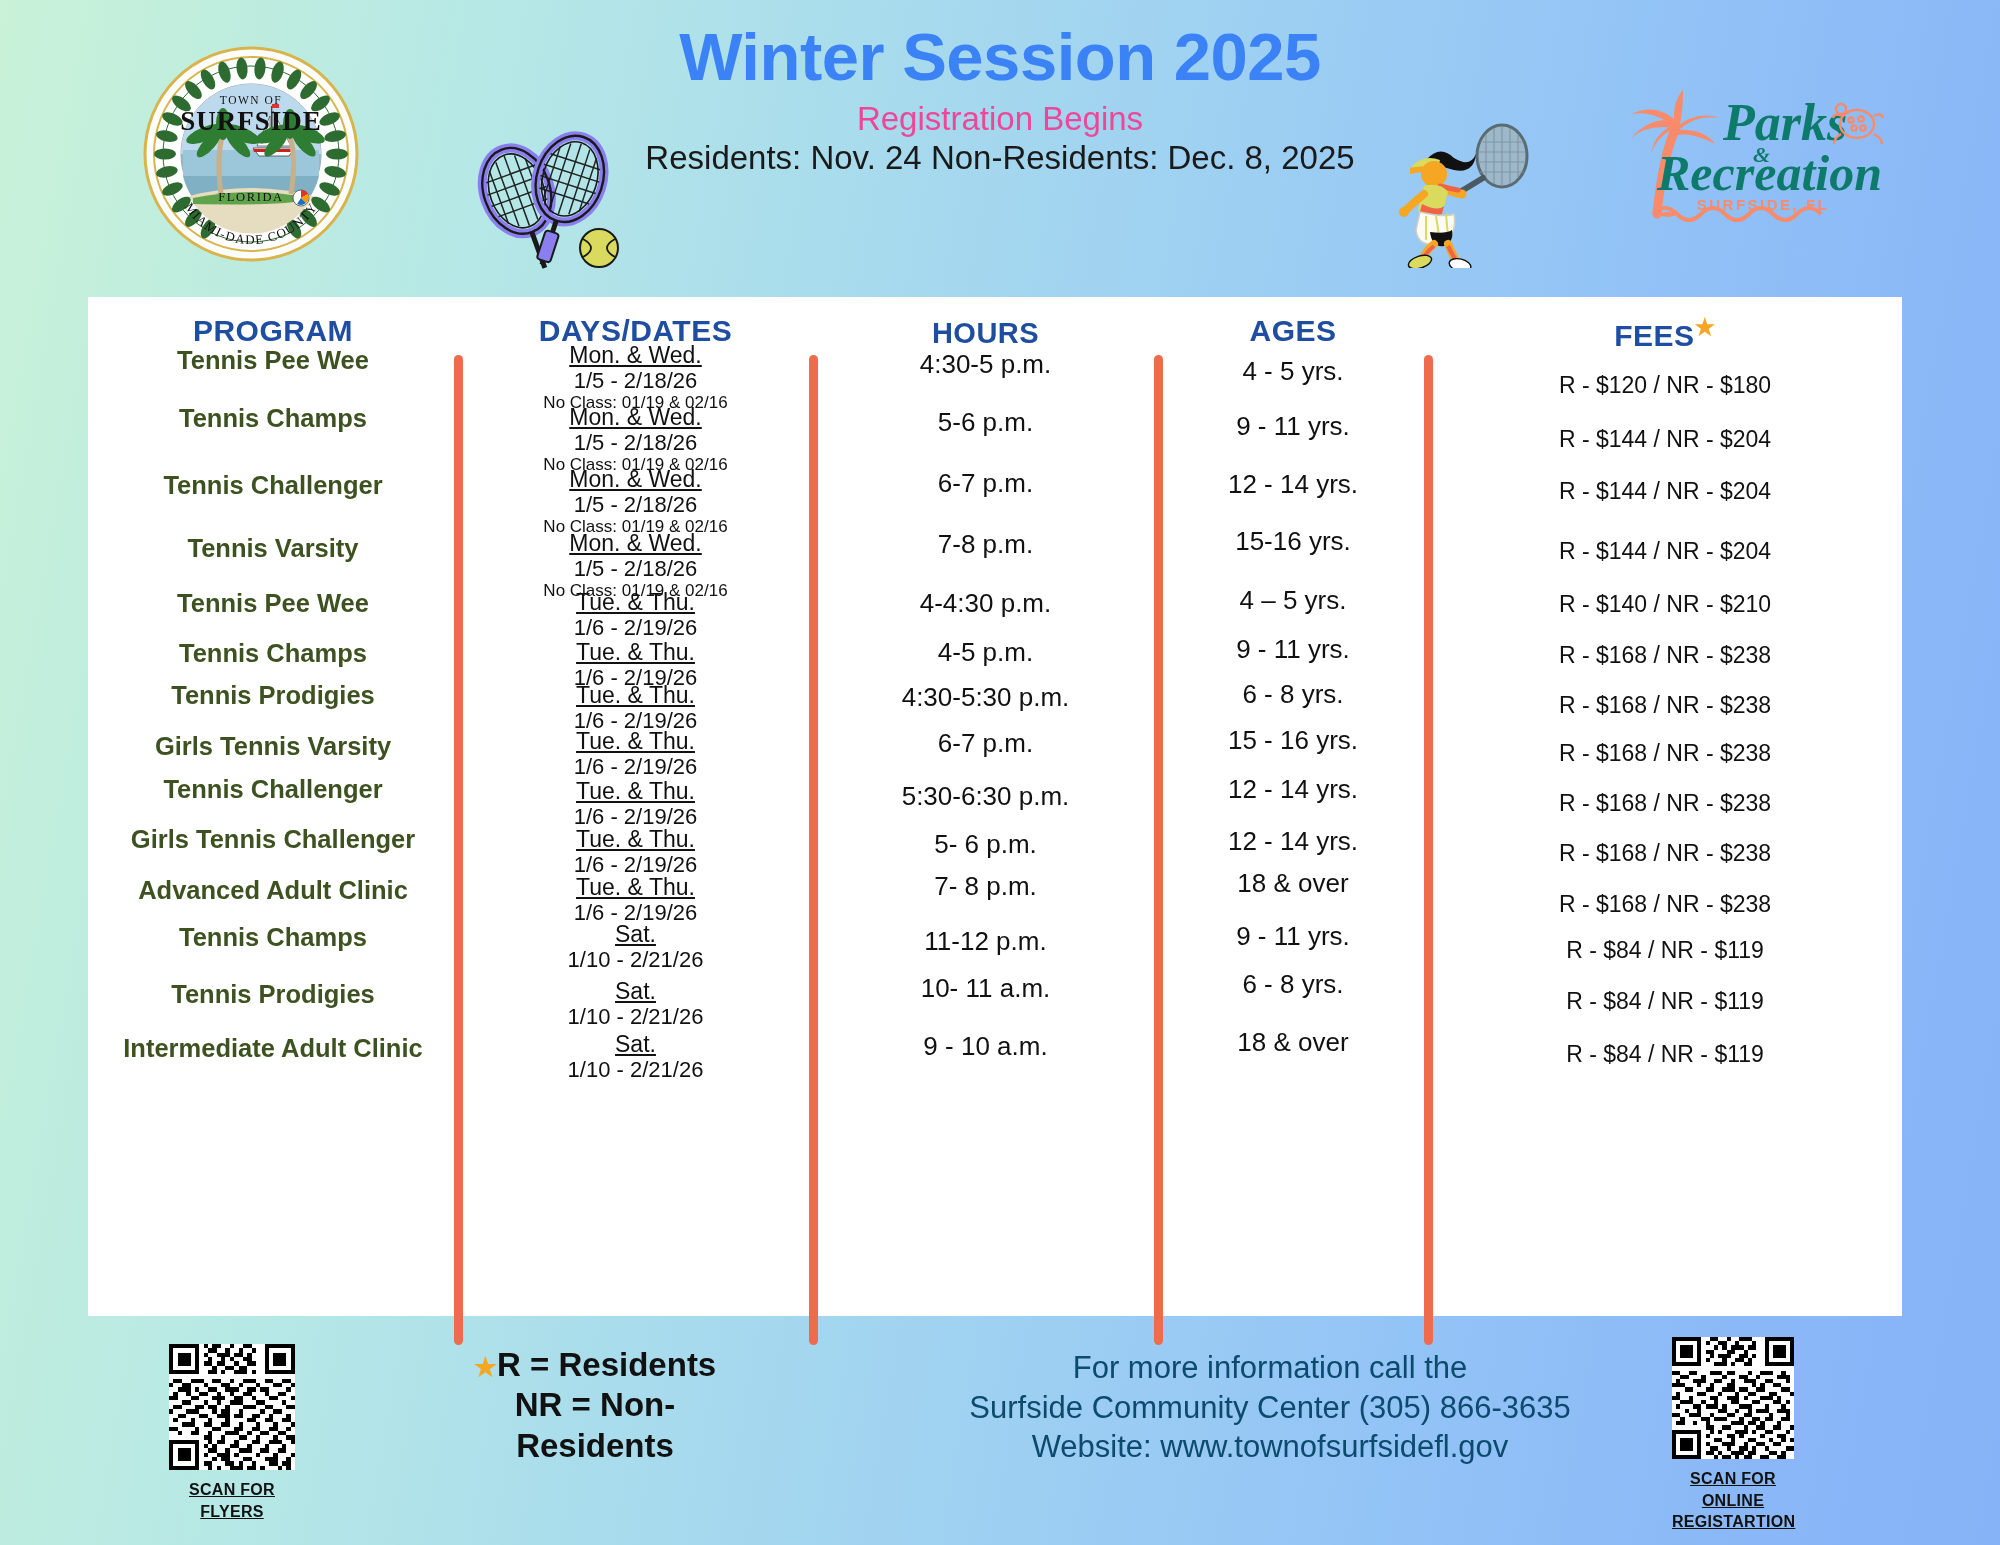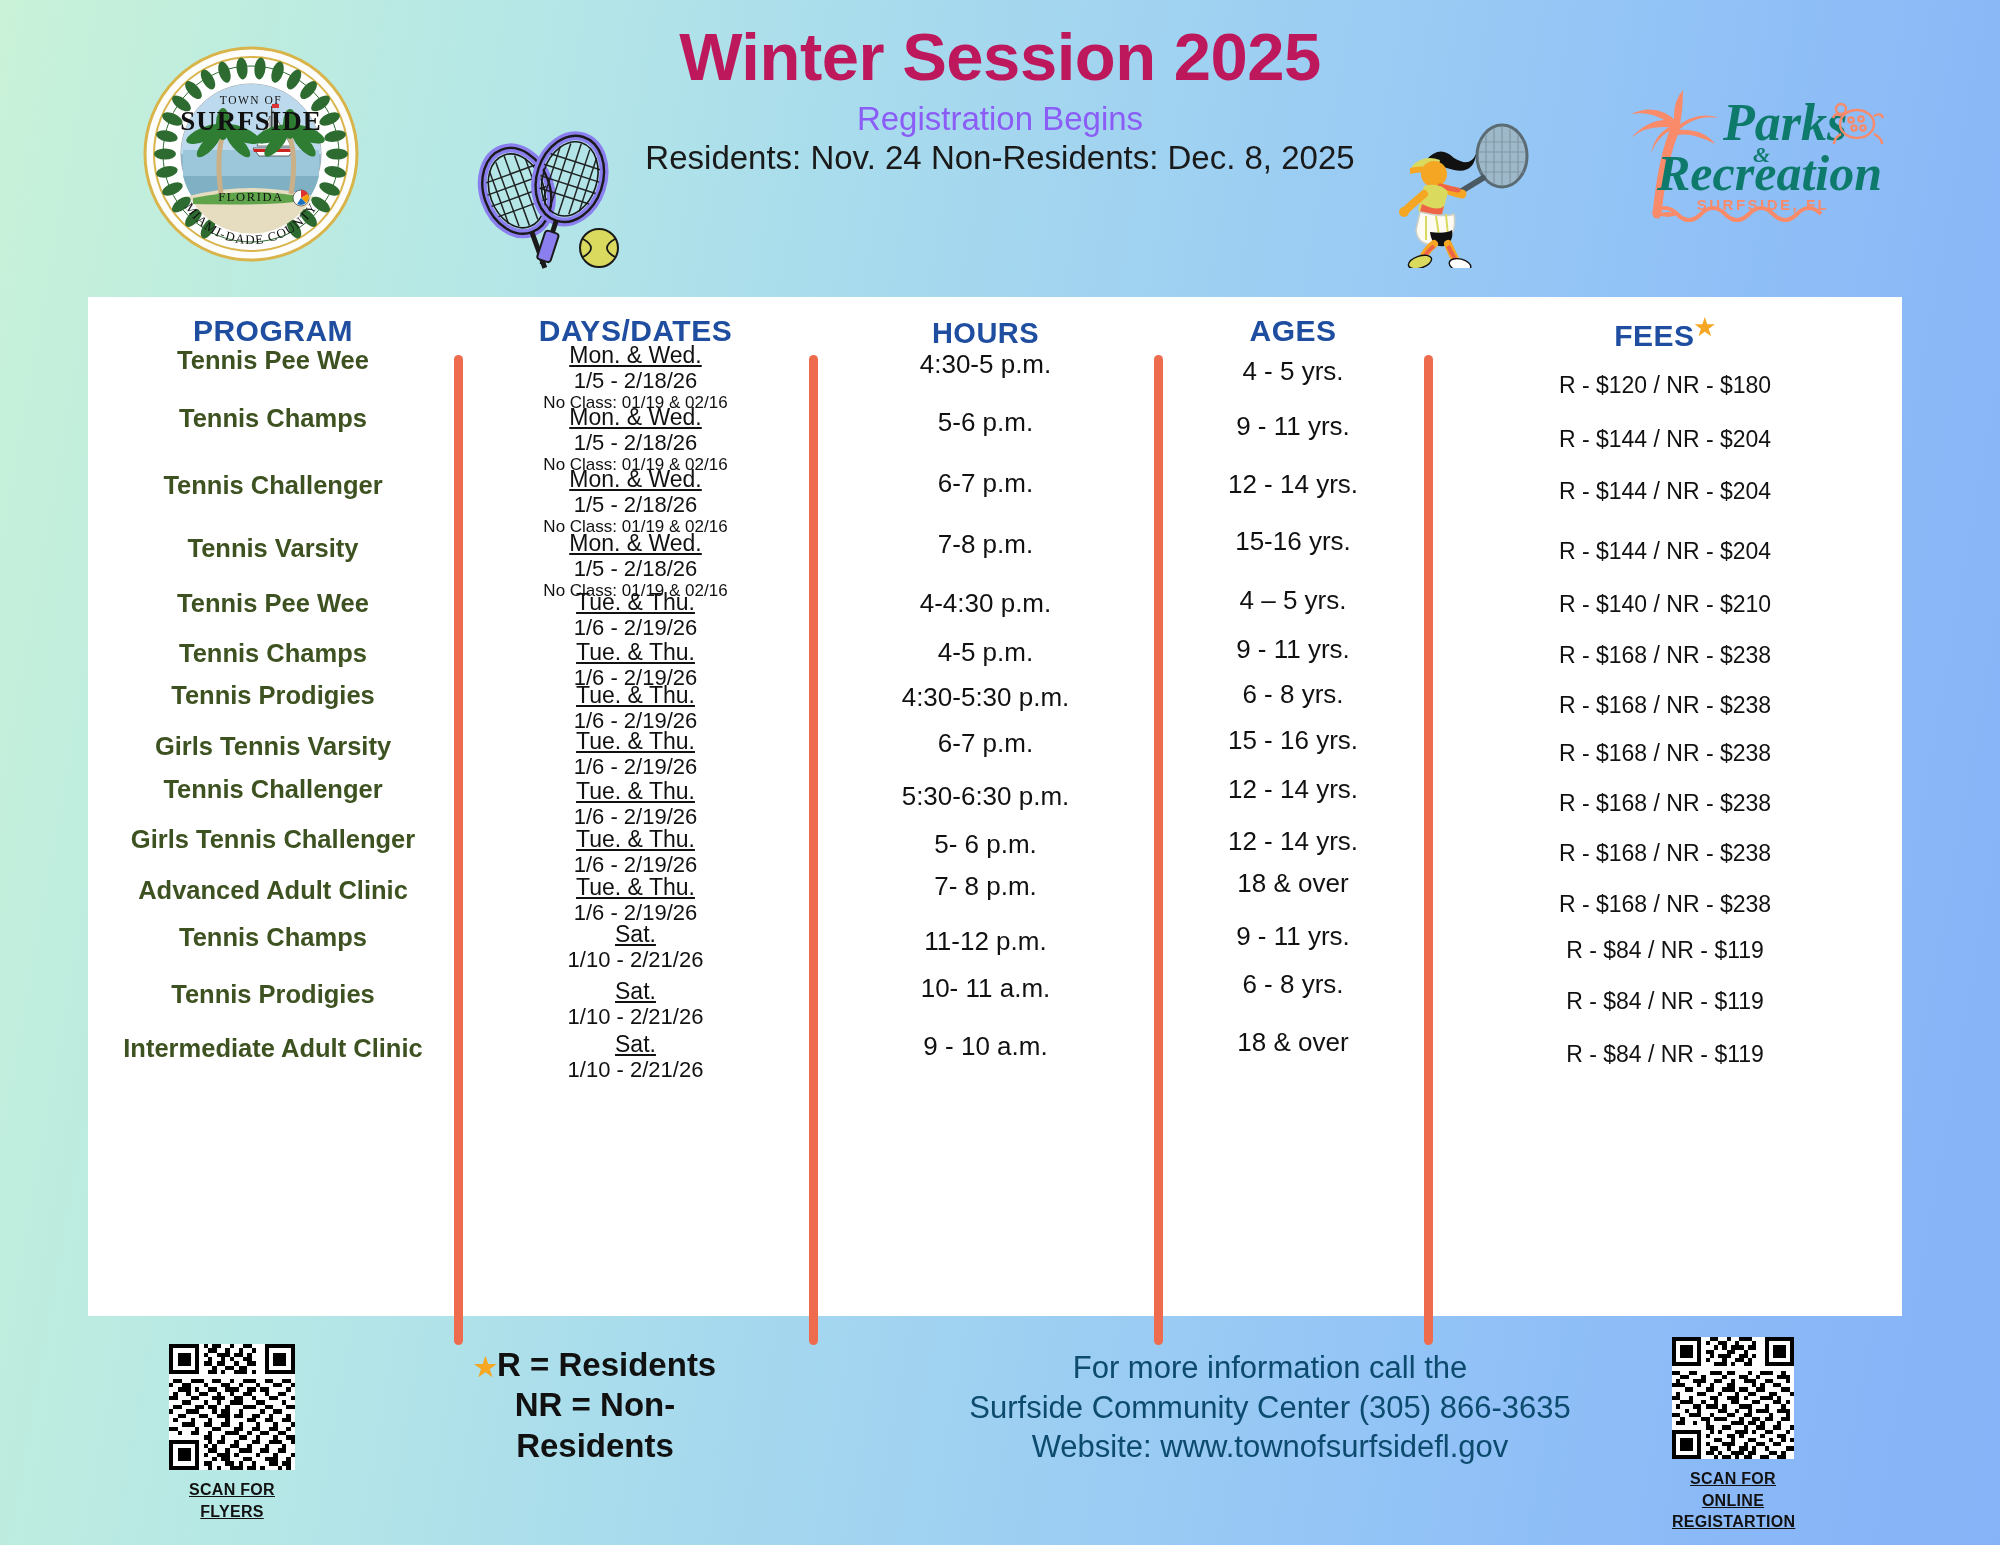--- a/index.html
+++ b/index.html
@@ -11,24 +11,24 @@
     overflow: hidden;
   }
 
   
   .header { position:absolute; left:0; top:0; width:2000px; height:300px; }
 
   .seal { position:absolute; left:143px; top:46px; width:216px; height:216px; }
 
   .title-block { position:absolute; left:500px; top:22px; width:1000px; text-align:center; }
   .main-title {
-    font-size: 67px; font-weight: 700; color:#be185d; letter-spacing:-0.5px;
+    font-size: 67px; font-weight: 700; color:#3b82f6; letter-spacing:-0.5px;
     line-height: 1.05;
   }
-  .sub1 { font-size:33px; color:#8b5cf6; margin-top:8px; line-height:1.18; }
+  .sub1 { font-size:33px; color:#ec4899; margin-top:8px; line-height:1.18; }
   .sub2 { font-size:33px; color:#1a1a1a; line-height:1.18; white-space:nowrap;}
   .programs-title {
     font-size:58px; font-weight:700; color:#1a1a1a; margin-top:22px; letter-spacing:0.5px;
   }
 
   .rackets { position:absolute; left:465px; top:120px; width:165px; height:160px; }
   .player  { position:absolute; left:1390px; top:108px; width:160px; height:160px; }
 
   .parks-logo { position:absolute; left:1595px; top:62px; width:320px; height:160px; }
 

